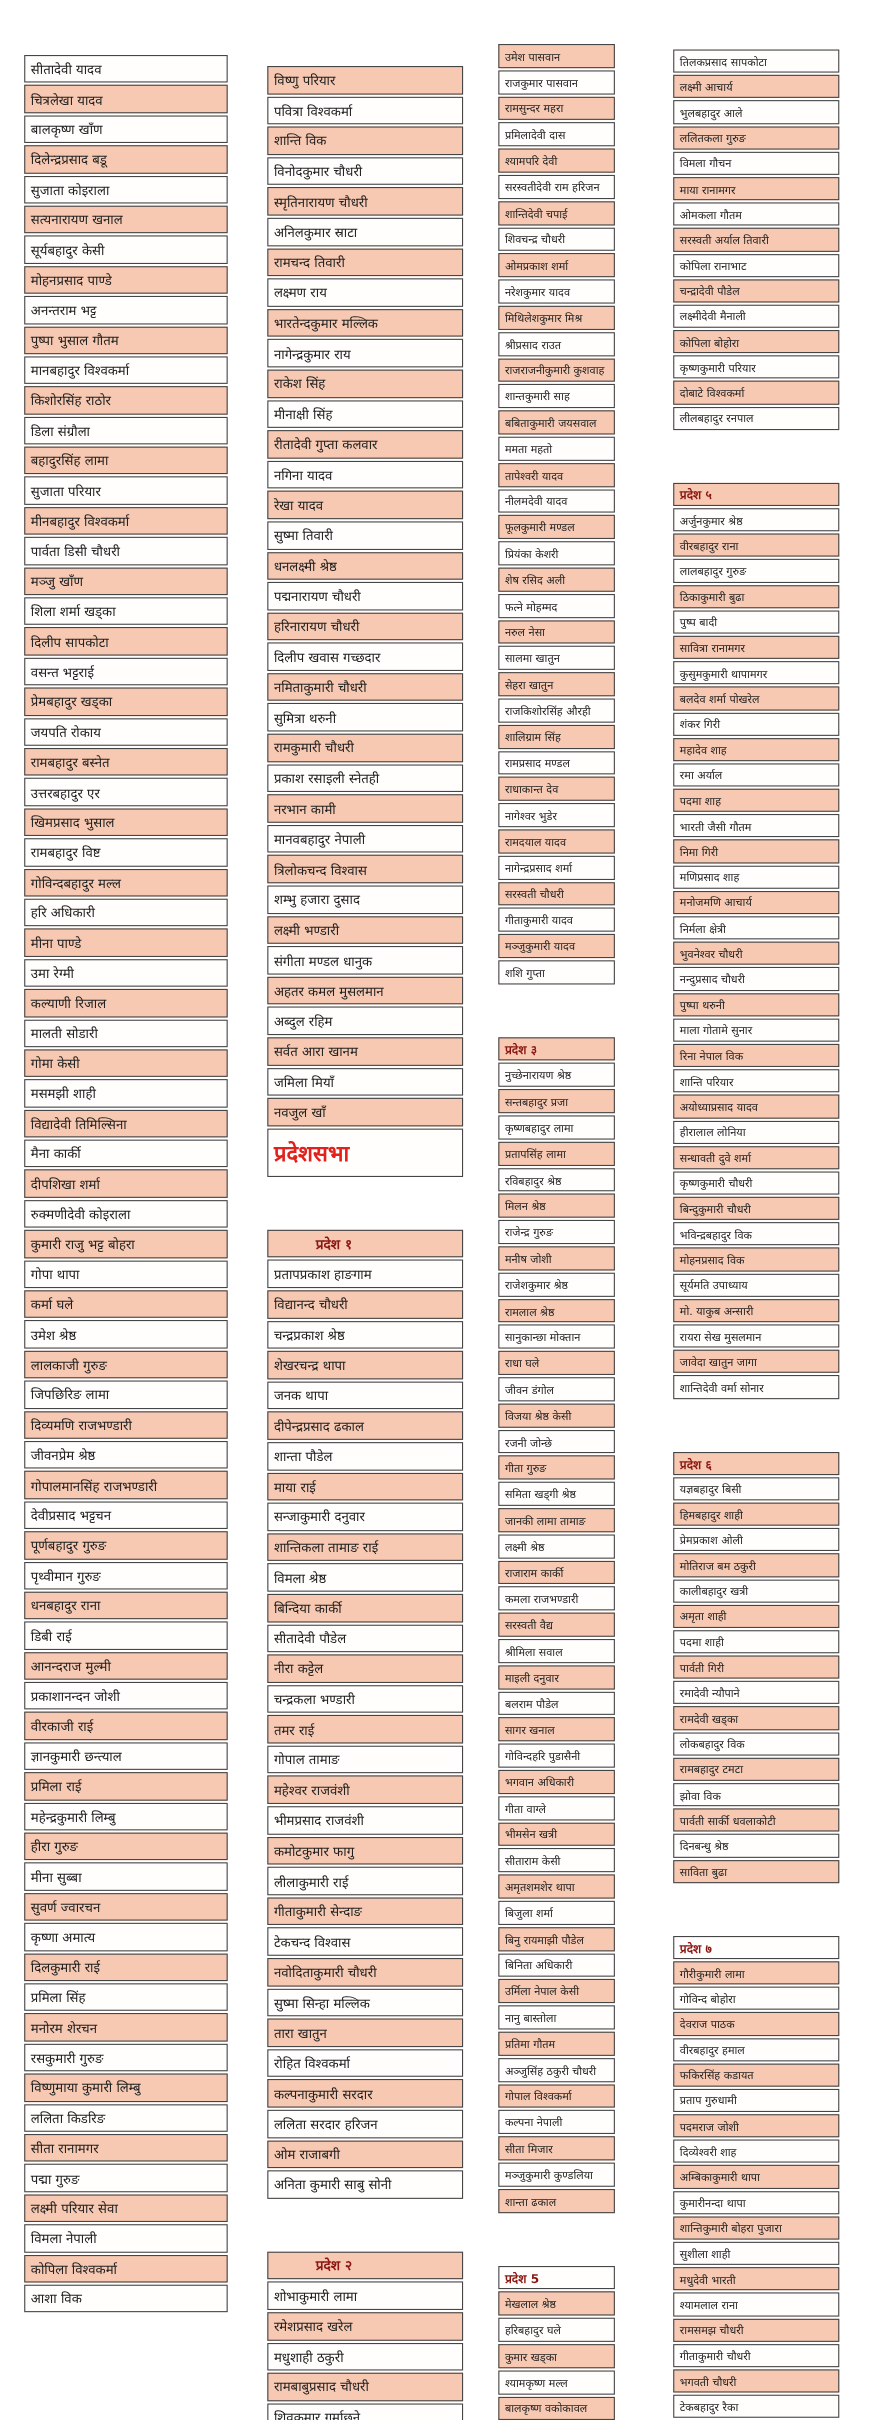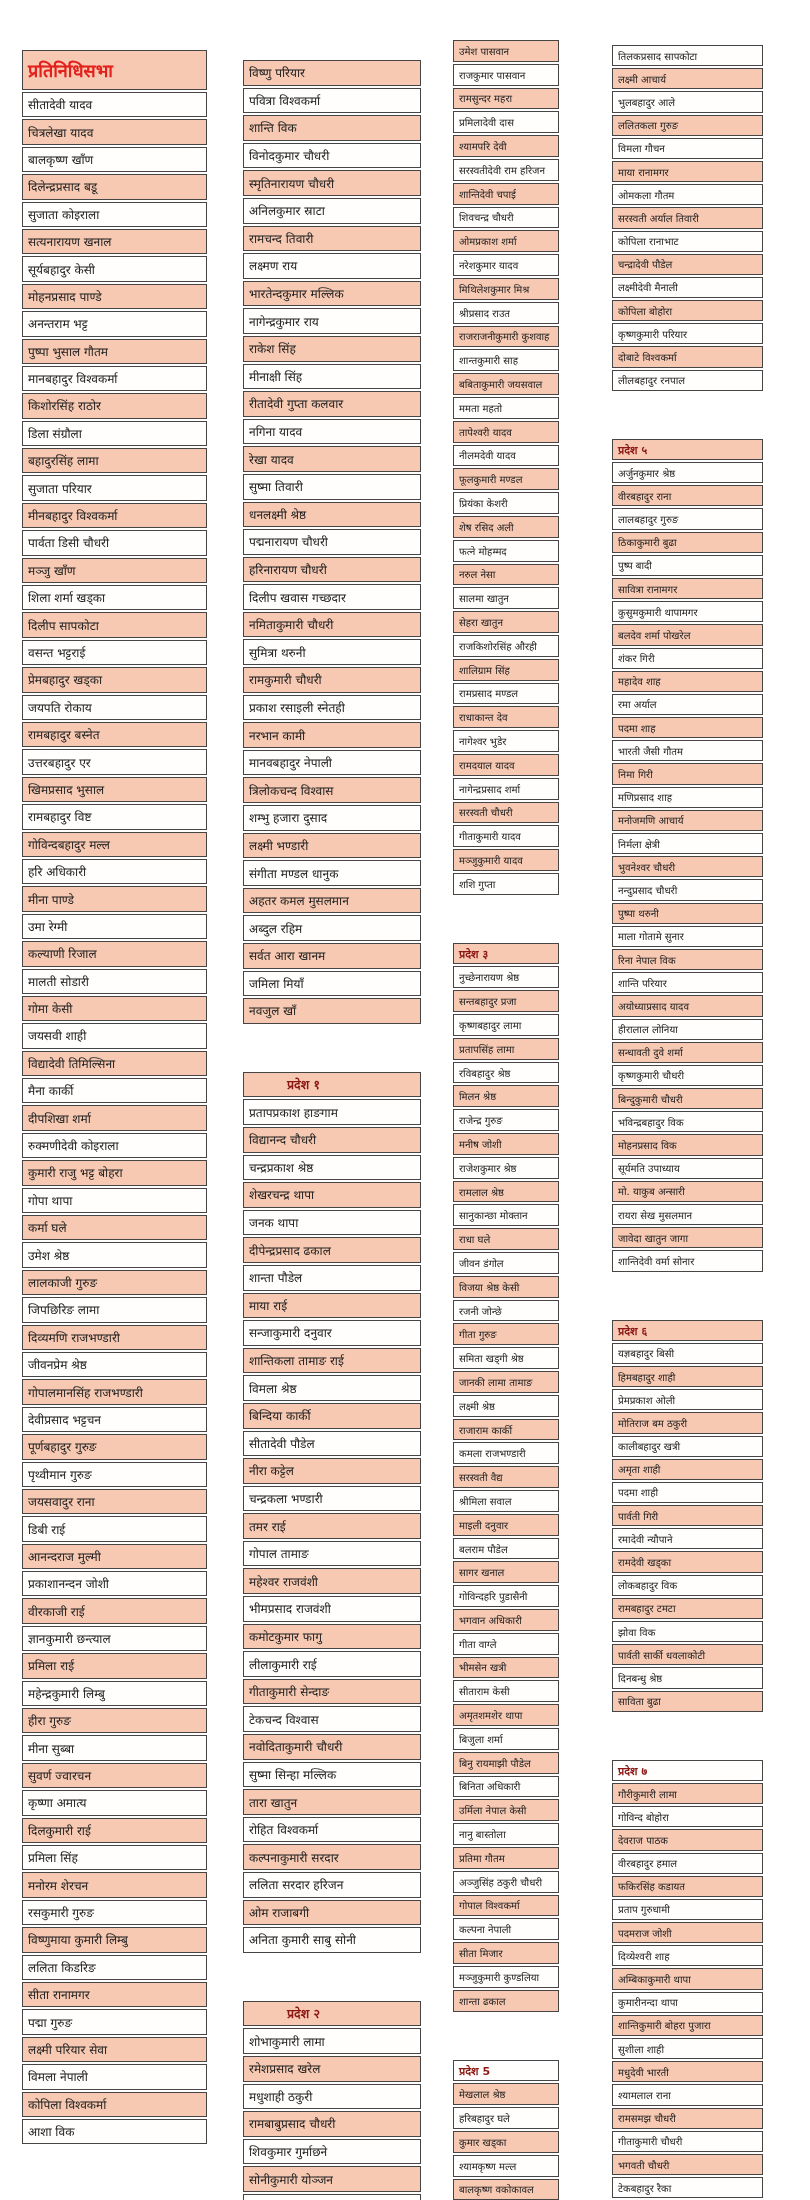--- a/index.html
+++ b/index.html
@@ -25,21 +25,20 @@
   .c1 .main-header{height:40px;font-size:18px;}
   .c2 .main-header{height:44px;font-size:20px;}
   .c1 .section-header,.c2 .section-header{font-size:12.5px;padding-left:43px;}
   .c3 .section-header,.c4 .section-header{font-size:11px;}
 </style>
 </head>
 <body>
 
 <div class="page">
   <div class="col c1">
-      <div class="row main-header pink">प्रतिनिधिसभा</div>
       <div class="row name-row white">सीतादेवी यादव</div>
       <div class="row name-row pink">चित्रलेखा यादव</div>
       <div class="row name-row white">बालकृष्ण खाँण</div>
       <div class="row name-row pink">दिलेन्द्रप्रसाद बडू</div>
       <div class="row name-row white">सुजाता कोइराला</div>
       <div class="row name-row pink">सत्यनारायण खनाल</div>
       <div class="row name-row white">सूर्यबहादुर केसी</div>
       <div class="row name-row pink">मोहनप्रसाद पाण्डे</div>
       <div class="row name-row white">अनन्तराम भट्ट</div>
       <div class="row name-row pink">पुष्पा भुसाल गौतम</div>
@@ -60,38 +59,38 @@
       <div class="row name-row white">उत्तरबहादुर एर</div>
       <div class="row name-row pink">खिमप्रसाद भुसाल</div>
       <div class="row name-row white">रामबहादुर विष्ट</div>
       <div class="row name-row pink">गोविन्दबहादुर मल्ल</div>
       <div class="row name-row white">हरि अधिकारी</div>
       <div class="row name-row pink">मीना पाण्डे</div>
       <div class="row name-row white">उमा रेग्मी</div>
       <div class="row name-row pink">कल्याणी रिजाल</div>
       <div class="row name-row white">मालती सोडारी</div>
       <div class="row name-row pink">गोमा केसी</div>
-      <div class="row name-row white">जयसवी शाही</div>
+      <div class="row name-row white">मसमझी शाही</div>
       <div class="row name-row pink">विद्यादेवी तिमिल्सिना</div>
       <div class="row name-row white">मैना कार्की</div>
       <div class="row name-row pink">दीपशिखा शर्मा</div>
       <div class="row name-row white">रुक्मणीदेवी कोइराला</div>
       <div class="row name-row pink">कुमारी राजु भट्ट बोहरा</div>
       <div class="row name-row white">गोपा थापा</div>
       <div class="row name-row pink">कर्मा घले</div>
       <div class="row name-row white">उमेश श्रेष्ठ</div>
       <div class="row name-row pink">लालकाजी गुरुङ</div>
       <div class="row name-row white">जिपछिरिङ लामा</div>
       <div class="row name-row pink">दिव्यमणि राजभण्डारी</div>
       <div class="row name-row white">जीवनप्रेम श्रेष्ठ</div>
       <div class="row name-row pink">गोपालमानसिंह राजभण्डारी</div>
       <div class="row name-row white">देवीप्रसाद भट्टचन</div>
       <div class="row name-row pink">पूर्णबहादुर गुरुङ</div>
       <div class="row name-row white">पृथ्वीमान गुरुङ</div>
-      <div class="row name-row pink">जयसवादुर राना</div>
+      <div class="row name-row pink">धनबहादुर राना</div>
       <div class="row name-row white">डिबी राई</div>
       <div class="row name-row pink">आनन्दराज मुल्मी</div>
       <div class="row name-row white">प्रकाशानन्दन जोशी</div>
       <div class="row name-row pink">वीरकाजी राई</div>
       <div class="row name-row white">ज्ञानकुमारी छन्त्याल</div>
       <div class="row name-row pink">प्रमिला राई</div>
       <div class="row name-row white">महेन्द्रकुमारी लिम्बु</div>
       <div class="row name-row pink">हीरा गुरुङ</div>
       <div class="row name-row white">मीना सुब्बा</div>
       <div class="row name-row pink">सुवर्ण ज्वारचन</div>
@@ -138,20 +137,21 @@
       <div class="row name-row white">मानवबहादुर नेपाली</div>
       <div class="row name-row pink">त्रिलोकचन्द विश्वास</div>
       <div class="row name-row white">शम्भु हजारा दुसाद</div>
       <div class="row name-row pink">लक्ष्मी भण्डारी</div>
       <div class="row name-row white">संगीता मण्डल धानुक</div>
       <div class="row name-row pink">अहतर कमल मुसलमान</div>
       <div class="row name-row white">अब्दुल रहिम</div>
       <div class="row name-row pink">सर्वत आरा खानम</div>
       <div class="row name-row white">जमिला मियाँ</div>
       <div class="row name-row pink">नवजुल खाँ</div>
+      <div class="row main-header white">प्रदेशसभा</div>
       <div class="row section-header pink">प्रदेश १</div>
       <div class="row name-row white">प्रतापप्रकाश हाङगाम</div>
       <div class="row name-row pink">विद्यानन्द चौधरी</div>
       <div class="row name-row white">चन्द्रप्रकाश श्रेष्ठ</div>
       <div class="row name-row pink">शेखरचन्द्र थापा</div>
       <div class="row name-row white">जनक थापा</div>
       <div class="row name-row pink">दीपेन्द्रप्रसाद ढकाल</div>
       <div class="row name-row white">शान्ता पौडेल</div>
       <div class="row name-row pink">माया राई</div>
       <div class="row name-row white">सन्जाकुमारी दनुवार</div>

